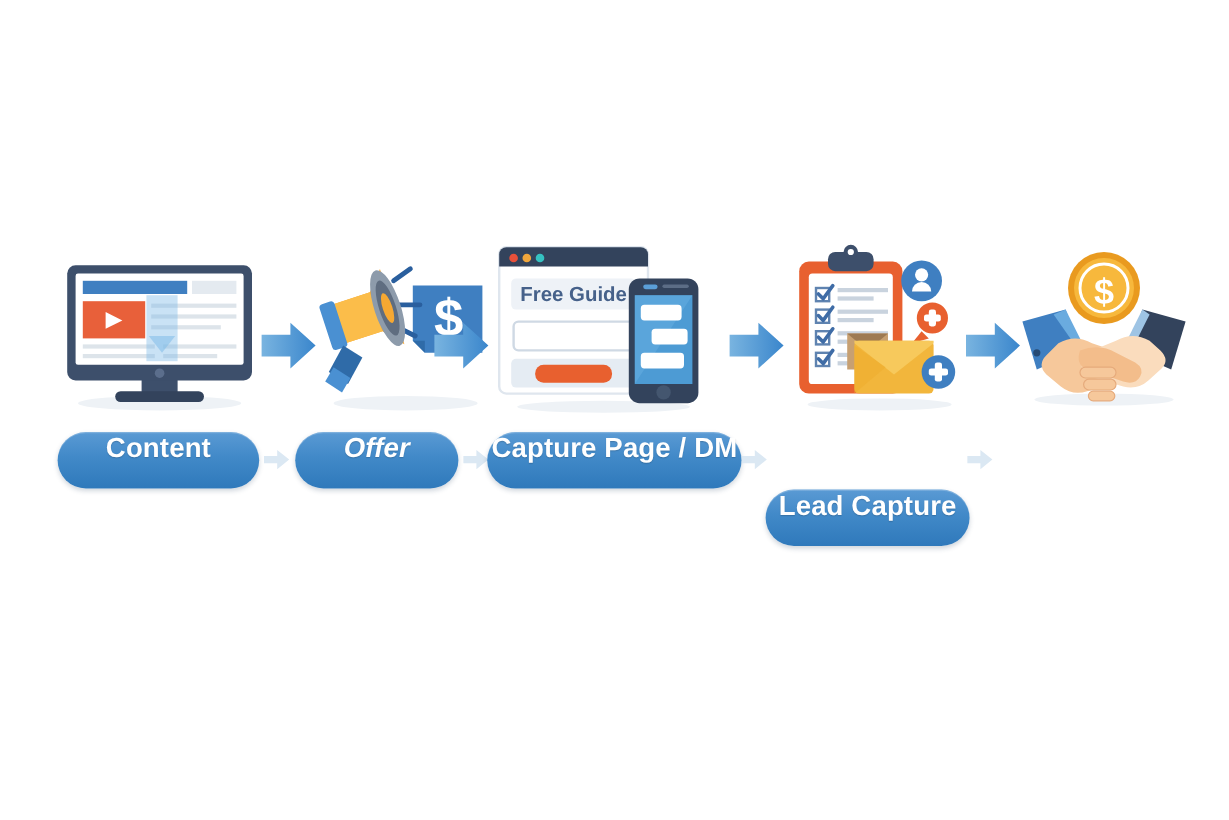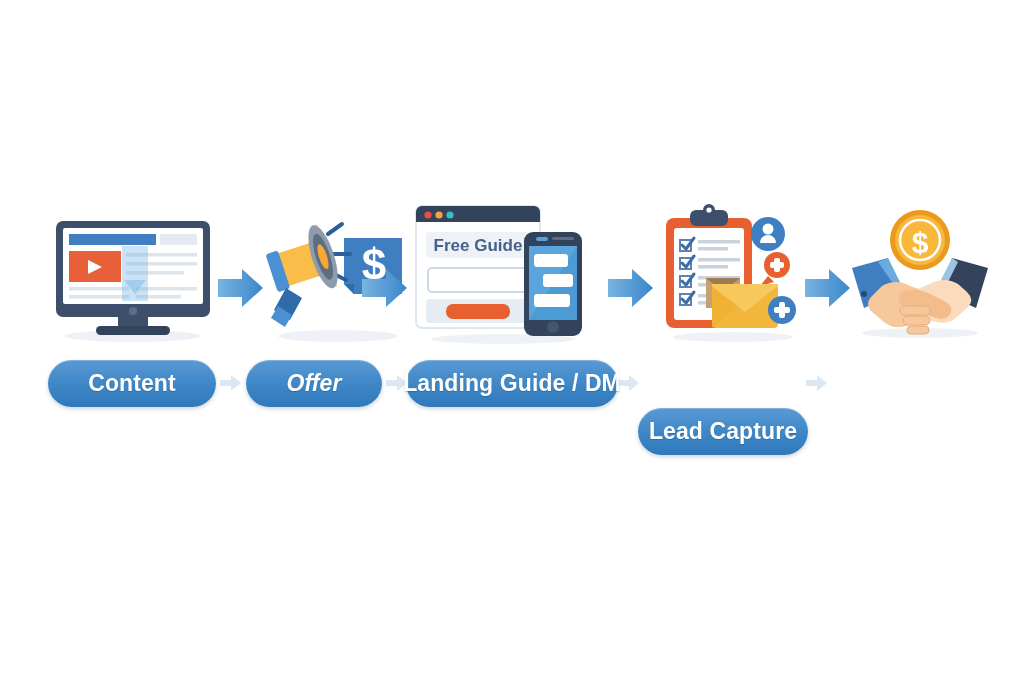--- a/index.html
+++ b/index.html
@@ -36,21 +36,20 @@
     height: 44px;
   }
 
   
   .pill {
     position: absolute;
     top: 360px;
     height: 47px;
     border-radius: 24px;
     display: flex;
-    align-items: center;
     justify-content: center;
     box-sizing: border-box;
     color: #ffffff;
     font-size: 23px;
     font-weight: bold;
     letter-spacing: 0.1px;
     text-shadow: 0 1px 1px rgba(0,0,0,0.18);
     box-shadow: 0 2px 4px rgba(30,60,90,0.22),
                 inset 0 1px 0 rgba(255,255,255,0.22);
     white-space: nowrap;
@@ -297,21 +296,21 @@
     <span>Offer</span>
   </div>
 
   <div class="pill-connector" style="left:386px;">
     <svg width="22" height="18" viewBox="0 0 22 18">
       <polygon points="0,6 11,6 11,1 21,9 11,17 11,12 0,12" fill="#dbe8f3"></polygon>
     </svg>
   </div>
 
   <div class="pill blue" style="left:406px; width:212px;">
-    <span>Landing Guide / DM</span>
+    <span>Capture Page / DM</span>
   </div>
 
   <div class="pill-connector" style="left:618px;">
     <svg width="22" height="18" viewBox="0 0 22 18">
       <polygon points="0,6 11,6 11,1 21,9 11,17 11,12 0,12" fill="#dbe8f3"></polygon>
     </svg>
   </div>
 
   <div class="pill blue" style="left:638px; width:170px;margin-top:48px;">
     <span>Lead Capture</span>

